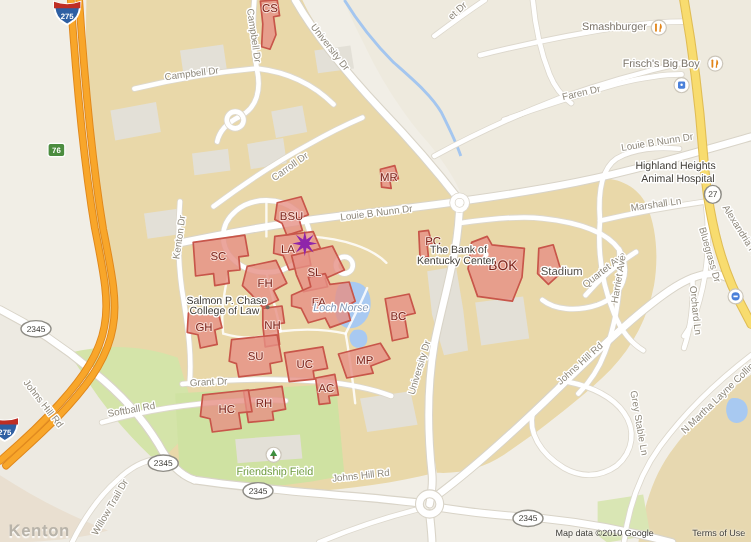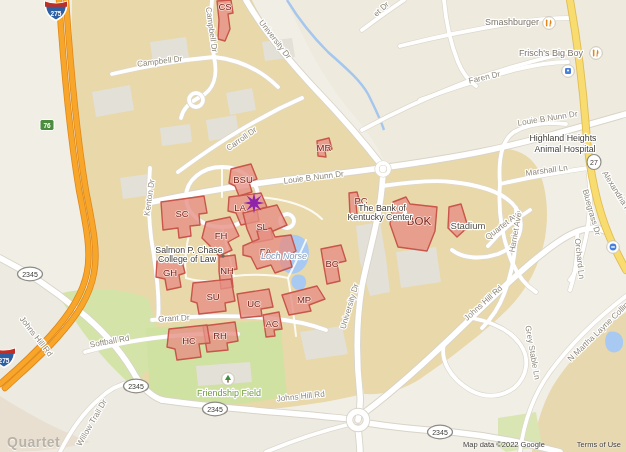--- a/index.html
+++ b/index.html
@@ -365,17 +365,17 @@
       <ellipse rx="12.5" ry="6.8" fill="#ffffff" stroke="#8e8c85" stroke-width="1.2"></ellipse>
       <text class="ovtx" y="2.5">2345</text>
     </g>
     <g transform="translate(594,162)">
       <ellipse rx="7" ry="7.5" fill="#ffffff" stroke="#8e8c85" stroke-width="1.2"></ellipse>
       <text class="ovtx" y="2.5">27</text>
     </g>
   </g>
 </svg>
 
-<div class="watermark">Quartet</div>
+<div class="watermark">Kenton</div>
 <div class="attr">
-  <span>Map data ©2022 Google</span><span class="terms">Terms of Use</span>
+  <span>Map data ©2010 Google</span><span class="terms">Terms of Use</span>
 </div>
 </div>
 
 </body></html>

